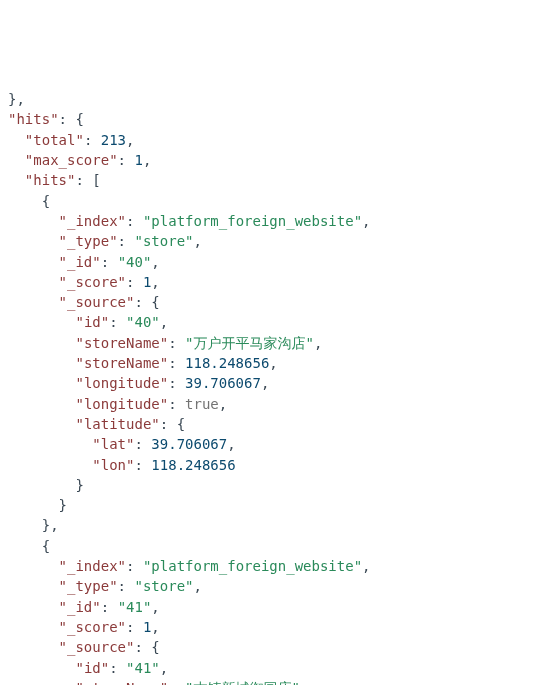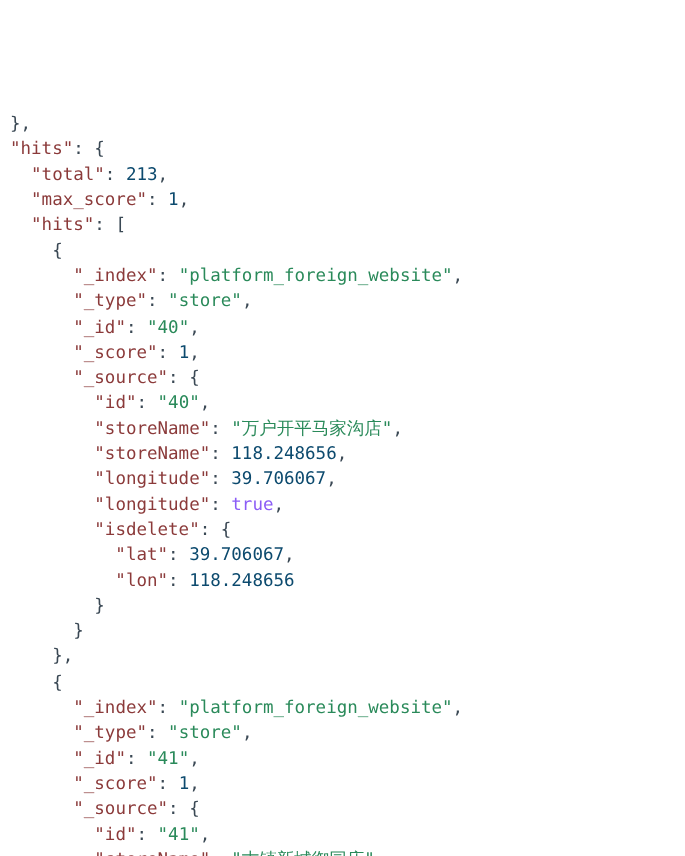--- a/index.html
+++ b/index.html
@@ -9,21 +9,21 @@
       font-size: 14px;
       line-height: 1.45;
       background: #fff;
       color: #3a4854;
       white-space: pre;
       position: relative;
     }
     .k { color: #8b3a3a; }      
     .s { color: #2a8a5a; }      
     .n { color: #0c4a6e; }      
-    .b { color: #8b5cf6; }      
+    .b { color: #737373; }      
     .p { color: #3a4854; }
     .code-block { display:block; }
   </style>
 </head>
 <body>
 
 
 
 <div class="code-block"><span class="p">}</span><span class="p">,</span>
 <span class="k">"<span>hits</span>"</span><span class="p">:</span> <span class="p">{</span>
@@ -34,21 +34,21 @@
       <span class="k">"<span>_index</span>"</span><span class="p">:</span> <span class="s">"<span>platform_foreign_website</span>"</span><span class="p">,</span>
       <span class="k">"<span>_type</span>"</span><span class="p">:</span> <span class="s">"<span>store</span>"</span><span class="p">,</span>
       <span class="k">"<span>_id</span>"</span><span class="p">:</span> <span class="s">"<span>40</span>"</span><span class="p">,</span>
       <span class="k">"<span>_score</span>"</span><span class="p">:</span> <span class="n">1</span><span class="p">,</span>
       <span class="k">"<span>_source</span>"</span><span class="p">:</span> <span class="p">{</span>
         <span class="k">"<span>id</span>"</span><span class="p">:</span> <span class="s">"<span>40</span>"</span><span class="p">,</span>
         <span class="k">"<span>storeName</span>"</span><span class="p">:</span> <span class="s">"<span>万户开平马家沟店</span>"</span><span class="p">,</span>
         <span class="k">"<span>storeName</span>"</span><span class="p">:</span> <span class="n">118.248656</span><span class="p">,</span>
         <span class="k">"<span>longitude</span>"</span><span class="p">:</span> <span class="n">39.706067</span><span class="p">,</span>
         <span class="k">"<span>longitude</span>"</span><span class="p">:</span> <span class="b">true</span><span class="p">,</span>
-        <span class="k">"<span>isdelete</span>"</span><span class="p">:</span> <span class="p">{</span>
+        <span class="k">"<span>latitude</span>"</span><span class="p">:</span> <span class="p">{</span>
           <span class="k">"<span>lat</span>"</span><span class="p">:</span> <span class="n">39.706067</span><span class="p">,</span>
           <span class="k">"<span>lon</span>"</span><span class="p">:</span> <span class="n">118.248656</span>
         <span class="p">}</span>
       <span class="p">}</span>
     <span class="p">}</span><span class="p">,</span>
     <span class="p">{</span>
       <span class="k">"<span>_index</span>"</span><span class="p">:</span> <span class="s">"<span>platform_foreign_website</span>"</span><span class="p">,</span>
       <span class="k">"<span>_type</span>"</span><span class="p">:</span> <span class="s">"<span>store</span>"</span><span class="p">,</span>
       <span class="k">"<span>_id</span>"</span><span class="p">:</span> <span class="s">"<span>41</span>"</span><span class="p">,</span>
       <span class="k">"<span>_score</span>"</span><span class="p">:</span> <span class="n">1</span><span class="p">,</span>

